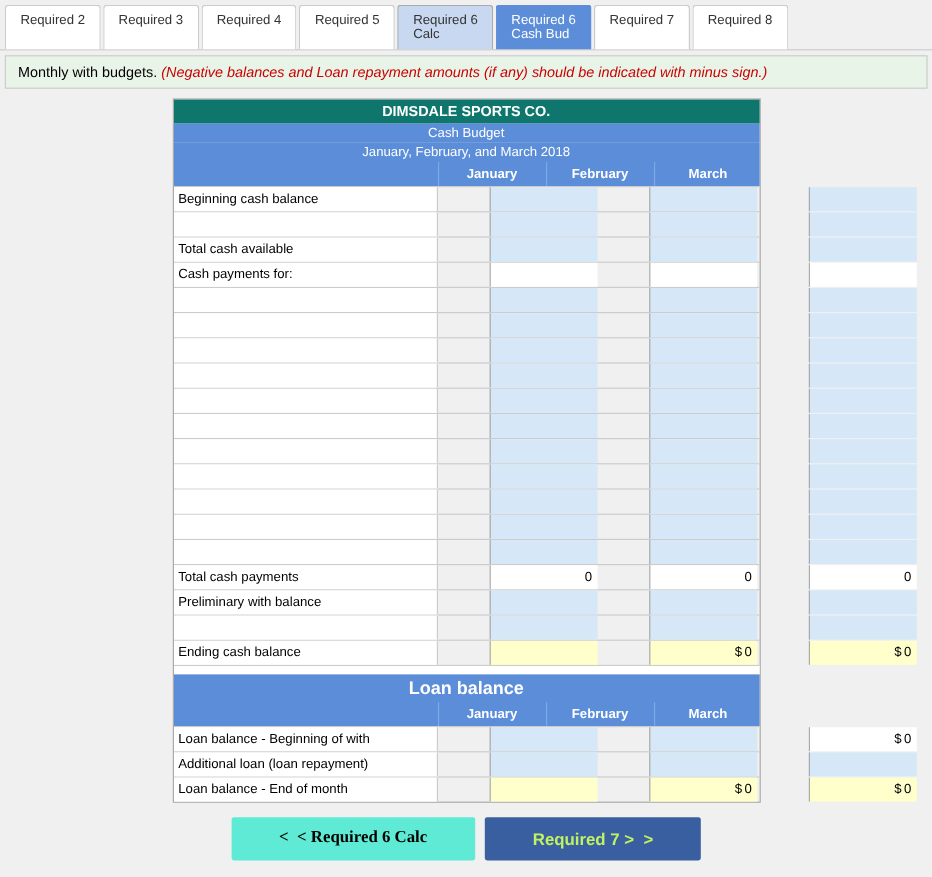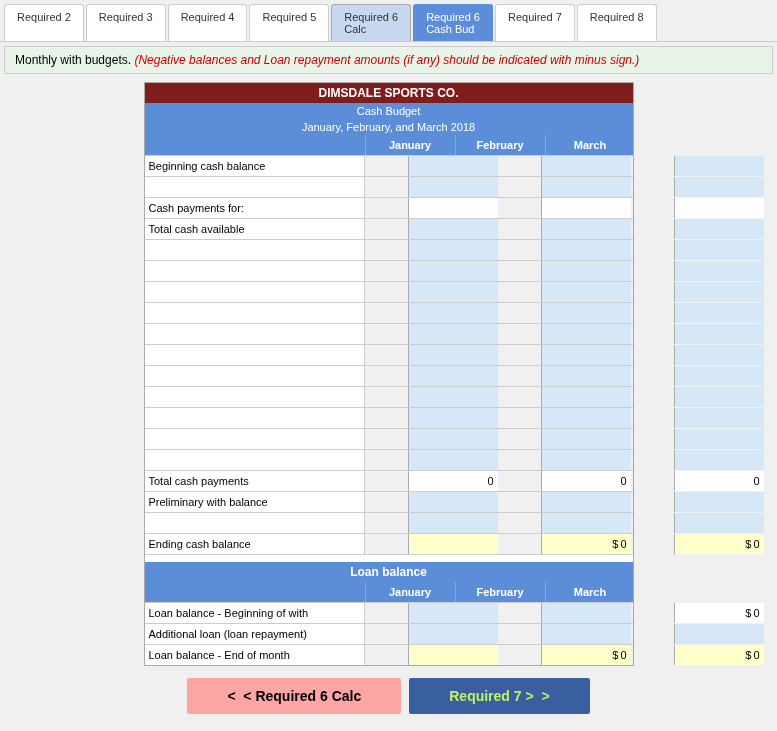--- a/index.html
+++ b/index.html
@@ -56,21 +56,21 @@
 
     
     .budget-table-container {
       border: 1px solid #aaa;
       width: 490px;
       margin: 0 auto;
     }
 
     
     .table-header {
-      background: #7f1d1d;
+      background: #0f766e;
       color: #fff;
       text-align: center;
       font-weight: bold;
       padding: 3px;
       font-size: 12px;
     }
     .table-header-sub {
       background: #5b8dd9;
       color: #fff;
       text-align: center;
@@ -153,43 +153,44 @@
       background: #fff;
       border-top: 1px solid #ccc;
     }
 
     
     .loan-header {
       background: #5b8dd9;
       color: #fff;
       text-align: center;
       font-weight: bold;
-      font-size: 12px;
+      font-size: 15px;
       padding: 3px;
     }
 
     
     .nav-buttons {
       display: flex;
       justify-content: center;
       gap: 8px;
       margin-top: 12px;
       padding-bottom: 10px;
     }
     .nav-btn {
       padding: 10px 40px;
       font-size: 14px;
       font-weight: bold;
       border: none;
       cursor: pointer;
       border-radius: 2px;
     }
     .nav-btn.prev {
-      background: #fca5a5;
+      background: #5eead4;
       color: #000;
+      font-family: Liberation Serif, serif;
     }
     .nav-btn.next {
       background: #3a5fa0;
       color: #bef264;
     }
 
     .dollar-prefix {
       font-size: 11px;
       margin-right: 2px;
     }
@@ -254,37 +255,37 @@
         </div>
       <div class="row-cell input-cell">
           <input type="text" style="">
         </div>
       <div class="row-cell input-cell">
           <input type="text" style="">
         </div>
     </div>
 
     <div class="data-row">
+      <div class="row-label">Total cash available</div>
+      <div class="row-cell input-cell">
+          <input type="text" style="">
+        </div>
+      <div class="row-cell input-cell">
+          <input type="text" style="">
+        </div>
+      <div class="row-cell input-cell">
+          <input type="text" style="">
+        </div>
+    </div>
+
+    <div class="data-row">
       <div class="row-label">Cash payments for:</div>
       <div class="row-cell"></div>
       <div class="row-cell"></div>
       <div class="row-cell"></div>
-    </div>
-
-    <div class="data-row">
-      <div class="row-label">Total cash available</div>
-      <div class="row-cell input-cell">
-          <input type="text" style="">
-        </div>
-      <div class="row-cell input-cell">
-          <input type="text" style="">
-        </div>
-      <div class="row-cell input-cell">
-          <input type="text" style="">
-        </div>
     </div>
 
     <div class="data-row">
       <div class="row-label"></div>
       <div class="row-cell input-cell">
           <input type="text" style="">
         </div>
       <div class="row-cell input-cell">
           <input type="text" style="">
         </div>

